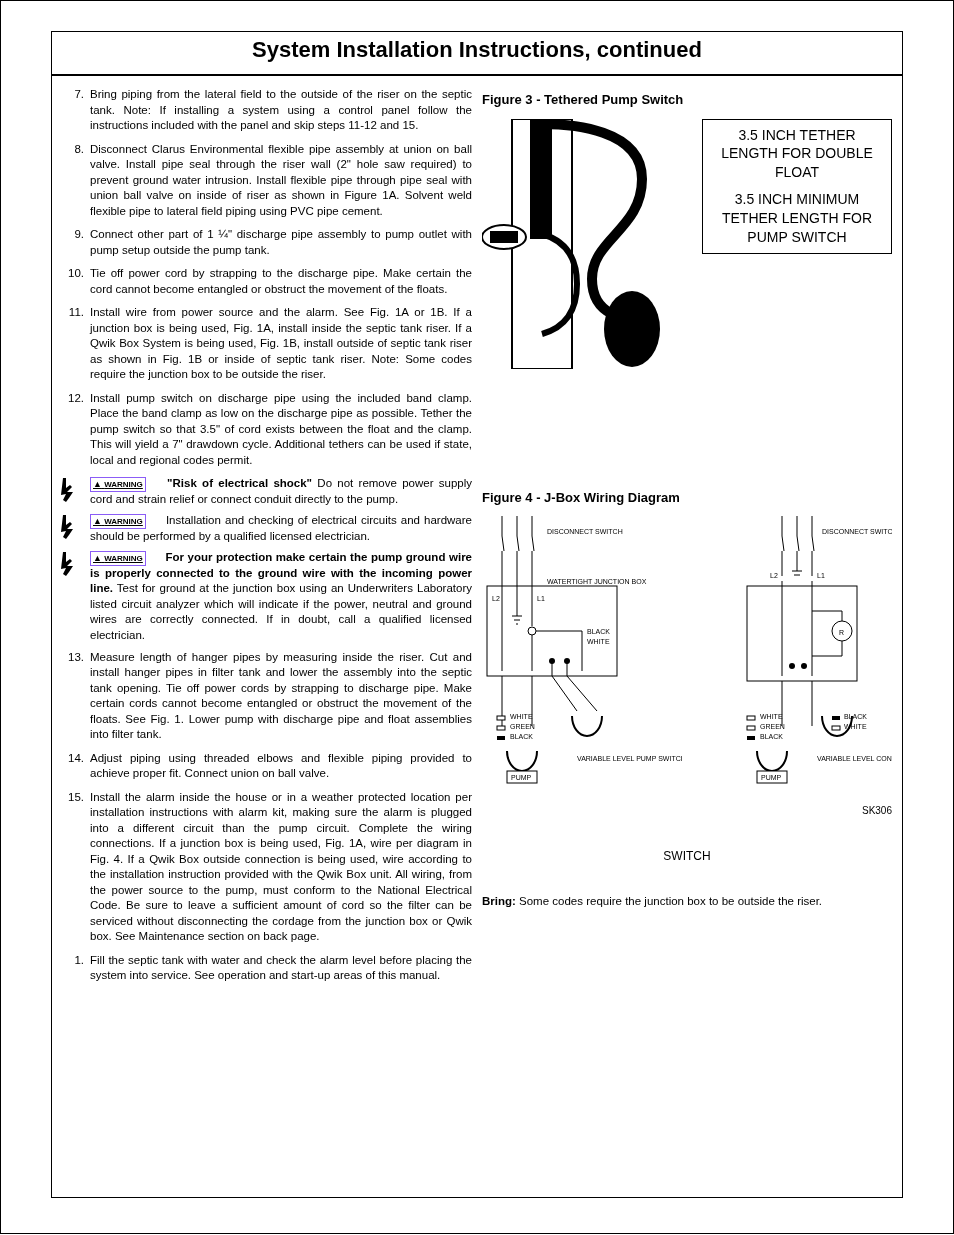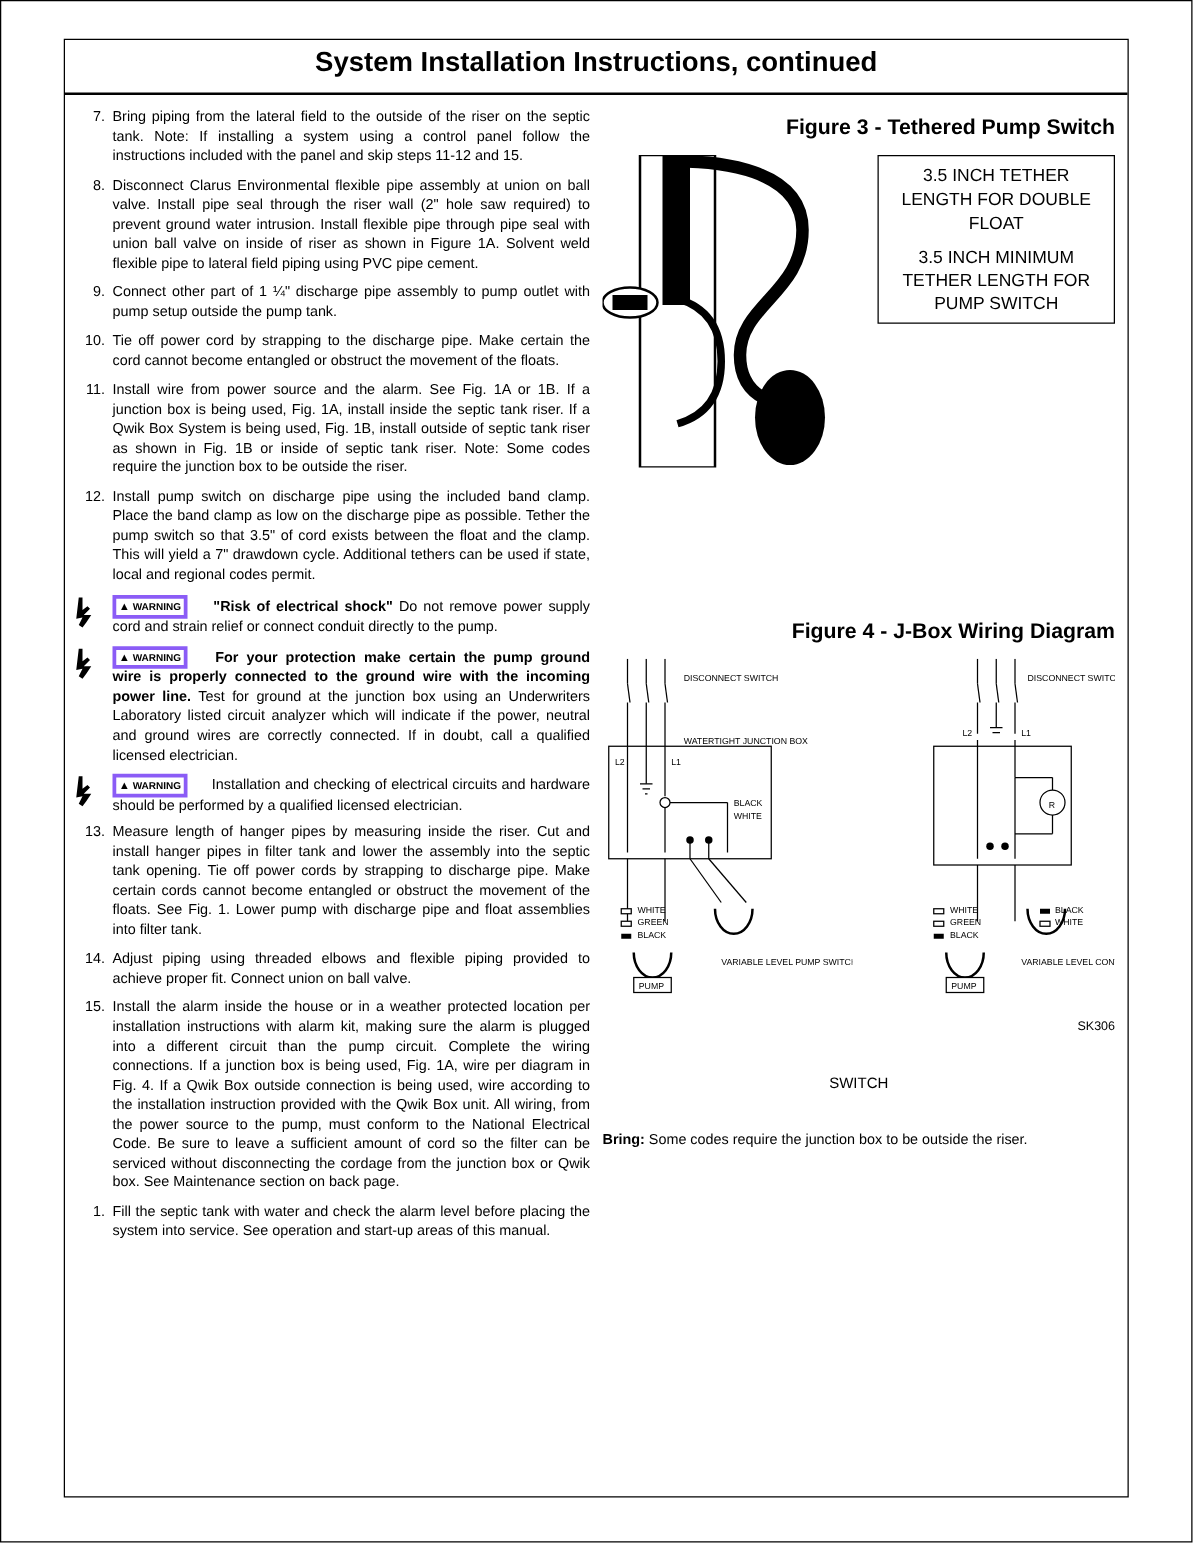--- a/index.html
+++ b/index.html
@@ -7,23 +7,23 @@
   .inner{border:1px solid #000;position:absolute;left:50px;right:50px;top:30px;bottom:35px;}
   .title{position:absolute;top:5px;left:0;right:0;text-align:center;font-size:22px;font-weight:bold;}
   .hr{position:absolute;top:42px;left:0;right:0;height:2px;background:#000;}
   .cols{position:absolute;top:55px;left:10px;right:10px;bottom:10px;display:flex;gap:10px;}
   .col{flex:1;font-size:11.5px;line-height:1.35;}
   ol.steps{list-style:none;padding:0;margin:0;}
   ol.steps>li{position:relative;padding-left:28px;margin-bottom:8px;text-align:justify;}
   ol.steps>li .num{position:absolute;left:0;width:22px;text-align:right;}
   .warn-row{position:relative;padding-left:28px;margin:6px 0;text-align:justify;}
   .warn-row .sym{position:absolute;left:-5px;top:0;width:28px;height:28px;}
-  .warn-badge{display:inline-block;border:3px solid #8b5cf6;font-size:8px;font-weight:bold;padding:0 2px;margin-right:16px;vertical-align:middle;font-family:Arial;}
+  .warn-badge{display:inline-block;border:1px solid #8b5cf6;font-size:8px;font-weight:bold;padding:0 2px;margin-right:16px;vertical-align:middle;font-family:Arial;text-decoration:underline;}
   .warn-badge .tri{font-size:9px;}
-  .fig-title{text-align:right;font-weight:bold;font-size:17px;margin:4px 0 10px;}
+  .fig-title{text-align:left;font-weight:bold;font-size:13px;margin:4px 0 10px;}
   .fig3{display:flex;align-items:flex-start;gap:20px;}
   .fig3 svg{flex-shrink:0;}
   .fig3 .labelbox{border:1px solid #000;padding:6px 10px;font-size:14px;line-height:1.35;text-align:center;}
   .fig3 .labelbox .sep{height:8px;}
   .sk{font-size:10px;text-align:right;margin-top:8px;}
   .fig4wrap{margin-top:120px;}
   .fig4{display:flex;gap:10px;justify-content:center;}
   .switchlbl{text-align:center;font-size:12px;margin-top:30px;}
   .note{font-size:11.5px;margin-top:30px;}
   .footer{position:absolute;bottom:8px;left:0;right:0;text-align:center;font-size:11px;}
@@ -53,28 +53,28 @@
               <path d="M6 2h3v10l4-3 2 2-5 5h6l-4 6-3 4-3-2 3-6-5 1z" fill="#000"></path>
             </svg>
           <span class="warn-badge"><span class="tri">▲</span> <span>WARNING</span></span>
           <b>"Risk of electrical shock"</b><span>  Do not remove power supply cord and strain relief or connect conduit directly to the pump.</span>
         </div>
         <div class="warn-row">
           <svg class="sym" viewBox="0 0 28 28">
               <path d="M6 2h3v10l4-3 2 2-5 5h6l-4 6-3 4-3-2 3-6-5 1z" fill="#000"></path>
             </svg>
           <span class="warn-badge"><span class="tri">▲</span> <span>WARNING</span></span>
-          <b>For your protection make certain the pump ground wire is properly connected to the ground wire with the incoming power line.</b><span>  Test for ground at the junction box       using an Underwriters Laboratory listed circuit analyzer which will indicate if the power, neutral and ground wires are correctly connected. If in doubt, call a qualified licensed electrician.</span>
+          <span>Installation and checking of electrical circuits and hardware should be performed by a qualified licensed electrician.</span>
         </div>
         <div class="warn-row">
           <svg class="sym" viewBox="0 0 28 28">
               <path d="M6 2h3v10l4-3 2 2-5 5h6l-4 6-3 4-3-2 3-6-5 1z" fill="#000"></path>
             </svg>
           <span class="warn-badge"><span class="tri">▲</span> <span>WARNING</span></span>
-          <span>Installation and checking of electrical circuits and hardware should be performed by a qualified licensed electrician.</span>
+          <b>For your protection make certain the pump ground wire is properly connected to the ground wire with the incoming power line.</b><span>  Test for ground at the junction box       using an Underwriters Laboratory listed circuit analyzer which will indicate if the power, neutral and ground wires are correctly connected. If in doubt, call a qualified licensed electrician.</span>
         </div>
 
         <ol class="steps">
           <li><span class="num">13.</span><span>Measure length of hanger pipes by measuring inside the riser. Cut and install hanger pipes in filter tank and lower the assembly into the septic tank opening. Tie off power cords by strapping to discharge pipe. Make certain cords cannot become entangled or obstruct the movement of the floats. See Fig. 1. Lower pump with discharge pipe and float assemblies into filter tank.</span></li>
           <li><span class="num">14.</span><span>Adjust piping using threaded elbows and flexible piping provided to achieve proper fit.  Connect union on ball valve.</span></li>
           <li><span class="num">15.</span><span>Install the alarm inside the house or in a weather protected location per installation instructions with alarm kit, making sure the alarm is plugged into a different circuit than the pump circuit. Complete the wiring connections. If a junction box is being used, Fig. 1A, wire per diagram in Fig. 4. If a Qwik Box outside connection is being used, wire according to the installation instruction provided with the Qwik Box unit. All wiring, from the power source to the pump, must conform to the National Electrical Code. Be sure to leave a sufficient amount of cord so the filter can be serviced without disconnecting the cordage from the junction box or Qwik box. See Maintenance section on back page.</span></li>
           <li><span class="num">1.</span><span>Fill the septic tank with water and check the alarm level before placing the system into service. See operation and start-up areas of this manual.</span></li>
         </ol>
       </div>
 

